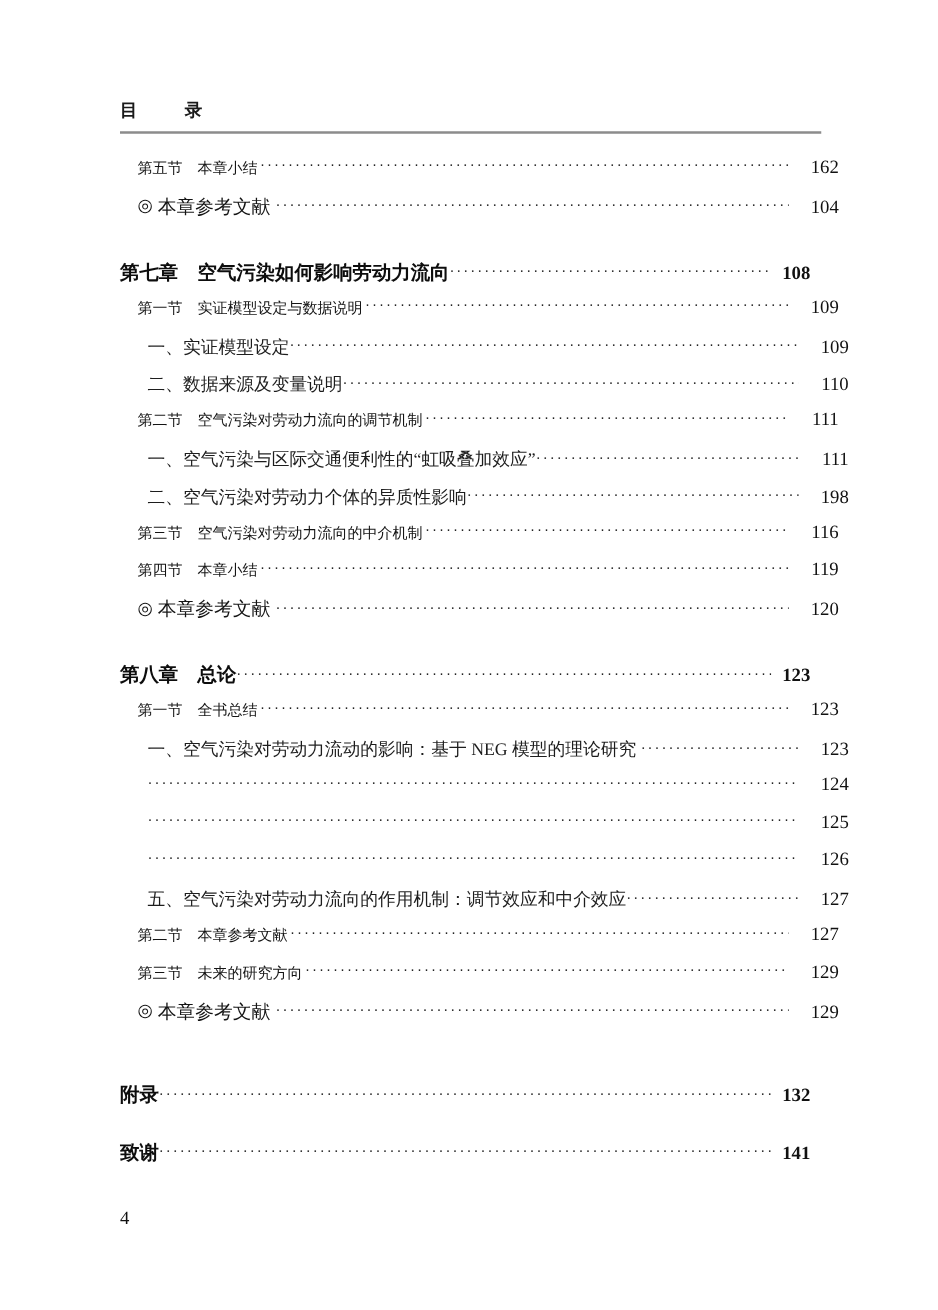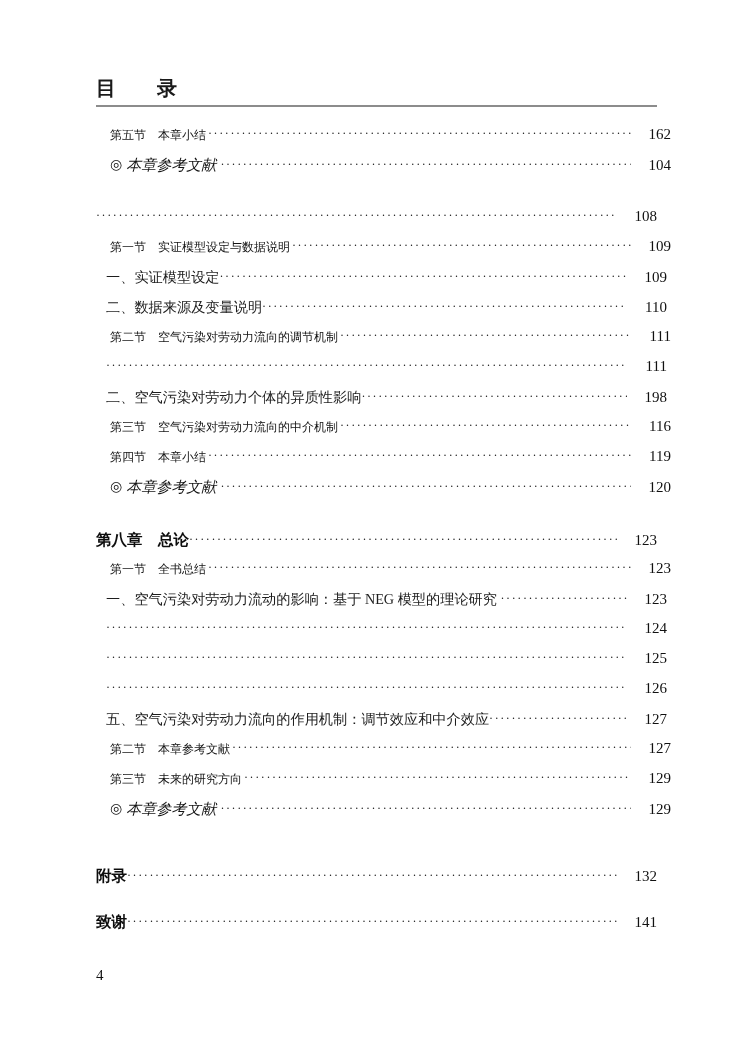--- a/index.html
+++ b/index.html
@@ -24,21 +24,21 @@
   
   .runhead {
     position: absolute;
     left: 96px;
     top: 78px;
     width: 561px;
   }
   .runhead-title {
     font-family: "Liberation Sans", "DejaVu Sans", sans-serif;
     font-weight: bold;
-    font-size: 20px;
+    font-size: 14px;
     letter-spacing: 10px;
     color: #1a1a1a;
     line-height: 20px;
     white-space: pre;
   }
   .runhead-rule {
     margin-top: 7px;
     height: 2px;
     background: #8c8c8c;
     width: 561px;
@@ -84,49 +84,48 @@
   }
 
   
   .lvl-chapter { margin-left: 0px; height: 30px; }
   .lvl-chapter .label {
     font-family: "Liberation Sans", "DejaVu Sans", sans-serif;
     font-weight: bold;
     font-size: 15.5px;
     color: #0d0d0d;
   }
-  .lvl-chapter .pageno { font-weight: normal; }
+  .lvl-chapter .pageno { font-weight: bold; text-align: center; }
 
   
   .lvl-section { margin-left: 14px; height: 30px; }
   .lvl-section .label {
     font-family: "Liberation Sans", "DejaVu Sans", sans-serif;
     font-size: 12px;
     color: #141414;
   }
   .lvl-section .leader { margin-left: 2px; }
   .lvl-section .pageno,
   .lvl-ref .pageno,
   .lvl-item .pageno { font-weight: normal; }
 
   
-  .lvl-item { margin-left: 10px; height: 30px; }
+  .lvl-item { margin-left: 22px; height: 30px; }
   .lvl-item .label {
     font-family: "Liberation Serif", "DejaVu Serif", serif;
     font-size: 14.2px;
     color: #1d1d1d;
   }
 
   
   .lvl-ref { margin-left: 14px; height: 30px; }
   .lvl-ref .label {
     font-family: "Liberation Sans", "DejaVu Sans", sans-serif;
     font-size: 15px;
     color: #141414;
-    font-style: italic;
   }
   .lvl-ref .bullet {
     font-size: 14px;
     margin-right: 4px;
     position: relative;
     top: -1px;
   }
 
   .gap-lg { height: 22px; }
   .gap-md { height: 16px; }
@@ -158,20 +157,21 @@
         <span class="leader">································································································································································</span>
         <span class="pageno">162</span>
       </div>
       <div class="row lvl-ref">
         <span class="label"><span class="bullet">◎</span>本章参考文献 </span>
         <span class="leader">································································································································································</span>
         <span class="pageno">104</span>
       </div>
       <div class="gap-lg"></div>
       <div class="row lvl-chapter">
+        <span class="label">第七章　空气污染如何影响劳动力流向</span>
         <span class="leader">································································································································································</span>
         <span class="pageno">108</span>
       </div>
       <div class="row lvl-section">
         <span class="label">第一节　实证模型设定与数据说明</span>
         <span class="leader">································································································································································</span>
         <span class="pageno">109</span>
       </div>
       <div class="row lvl-item">
         <span class="label">一、实证模型设定</span>
@@ -182,20 +182,21 @@
         <span class="label">二、数据来源及变量说明</span>
         <span class="leader">································································································································································</span>
         <span class="pageno">110</span>
       </div>
       <div class="row lvl-section">
         <span class="label">第二节　空气污染对劳动力流向的调节机制</span>
         <span class="leader">································································································································································</span>
         <span class="pageno">111</span>
       </div>
       <div class="row lvl-item">
+        <span class="label">一、空气污染与区际交通便利性的“虹吸叠加效应”</span>
         <span class="leader">································································································································································</span>
         <span class="pageno">111</span>
       </div>
       <div class="row lvl-item">
         <span class="label">二、空气污染对劳动力个体的异质性影响</span>
         <span class="leader">································································································································································</span>
         <span class="pageno">198</span>
       </div>
       <div class="row lvl-section">
         <span class="label">第三节　空气污染对劳动力流向的中介机制</span>

